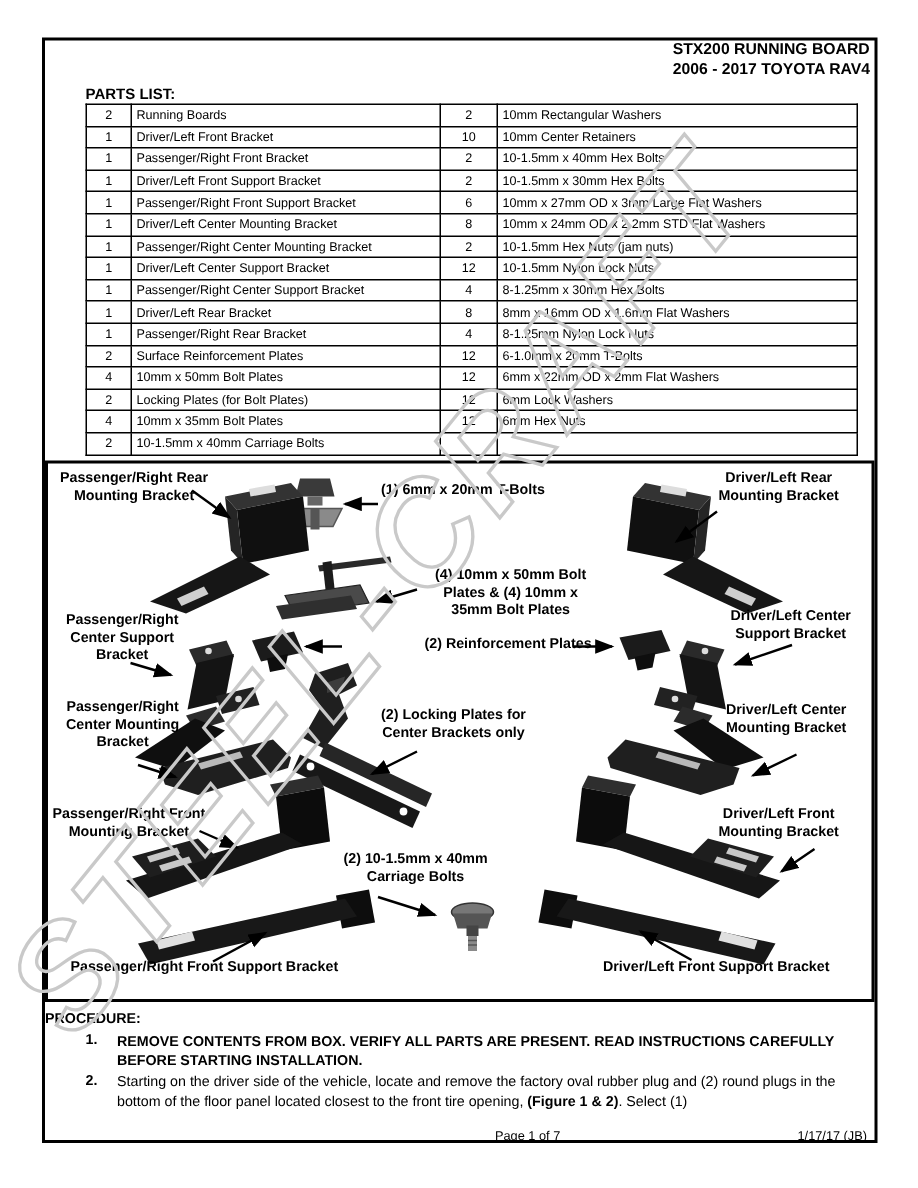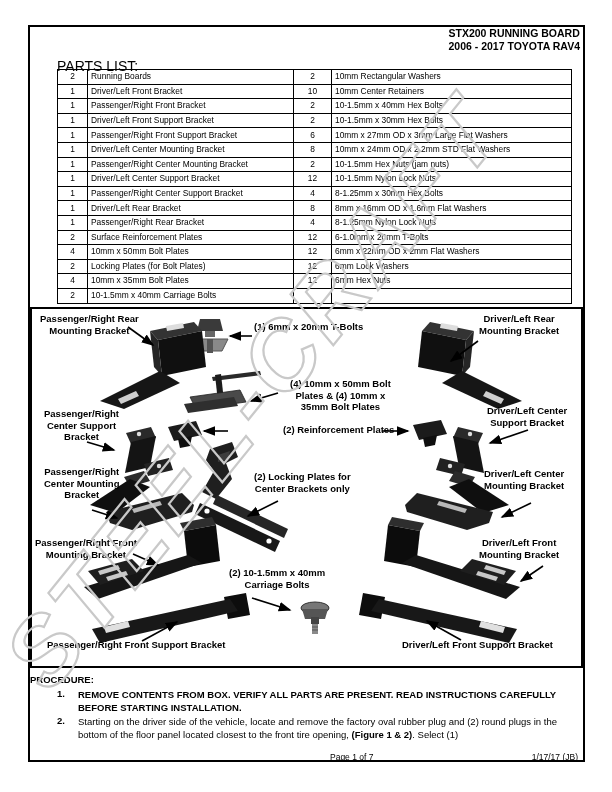--- a/index.html
+++ b/index.html
@@ -5,21 +5,21 @@
   html,body{margin:0;padding:0;}
   body{
     width:612px;height:792px;position:relative;background:#fff;
     font-family:"Liberation Sans",sans-serif;color:#000;overflow:hidden;
   }
   .abs{position:absolute;}
   
   #page-border{left:28px;top:25px;width:557px;height:737px;border:2px solid #000;box-sizing:border-box;}
   
   #doc-title{top:27px;right:32px;font-size:10.5px;font-weight:bold;line-height:13px;}
-  #parts-list-label{left:57px;top:58px;font-size:14px;font-weight:normal;}
+  #parts-list-label{left:57px;top:58px;font-size:10px;font-weight:bold;}
   
   #parts-table{left:57px;top:69px;width:514px;border-collapse:collapse;table-layout:fixed;}
   #parts-table td{border:1px solid #000;height:13.6px;font-size:8.4px;padding:0 3px;line-height:1.1;overflow:hidden;white-space:nowrap;}
   #parts-table td.qty{text-align:center;padding:0 1px;}
   
   #diagram-box{left:30px;top:307px;width:553px;height:361px;border:2px solid #000;box-sizing:border-box;text-align:center;}
   #diagram-svg{position:absolute;left:0;top:0;width:549px;height:357px;}
   .dlabel{position:absolute;font-size:9.5px;font-weight:bold;line-height:11.5px;white-space:pre-line;z-index:2;}
   
   #procedure-heading{left:30px;top:674px;font-size:9.5px;font-weight:bold;}

